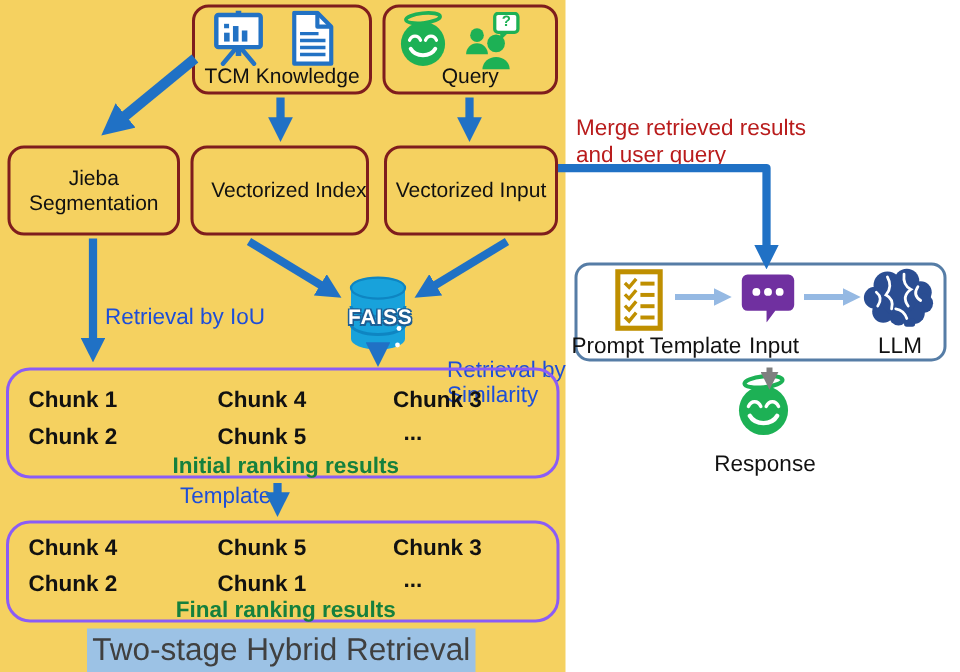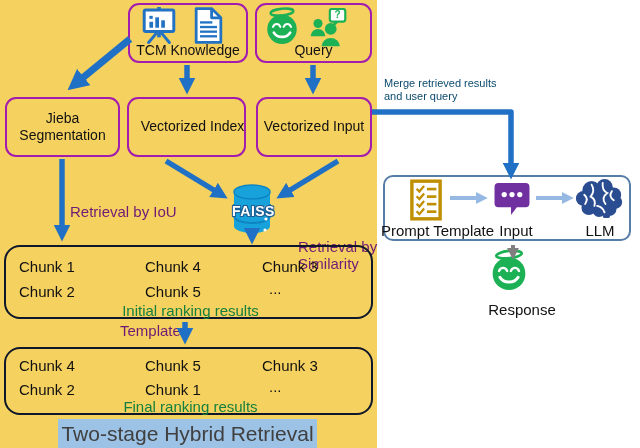--- a/index.html
+++ b/index.html
@@ -5,41 +5,41 @@
   html,body{margin:0;padding:0;}
   #canvas{
     position:relative;width:640px;height:448px;background:#ffffff;
     font-family:"Liberation Sans", sans-serif;overflow:hidden;
     -webkit-font-smoothing:antialiased;
   }
   #yellow-panel{
     position:absolute;left:0;top:0;width:377px;height:448px;background:#F5D160;
   }
   .node{
-    position:absolute;background:#F5D160;border:2px solid #a21caf;border-radius:11px;
+    position:absolute;background:#F5D160;border:2px solid #7f1d1d;border-radius:11px;
     display:flex;align-items:center;justify-content:center;text-align:center;
     box-sizing:border-box;color:#111;
   }
   .node>span{font-size:14px;line-height:1.25;white-space:nowrap;}
   .node.bottom-label{align-items:flex-end;padding-bottom:2px;}
   .node.bottom-label>span{font-size:14px;}
   .node.wrap>span{white-space:normal;width:100px;}
   .chunkbox{
-    position:absolute;border:2px solid #0f172a;border-radius:16px;box-sizing:border-box;
+    position:absolute;border:2px solid #8b5cf6;border-radius:16px;box-sizing:border-box;font-weight:bold;
   }
   .cell{position:absolute;font-size:15px;color:#111;white-space:nowrap;}
   .caption{position:absolute;left:0;width:369px;text-align:center;color:#15803d;font-size:15px;}
-  .lbl{position:absolute;font-size:15px;color:#701a75;line-height:1.15;}
+  .lbl{position:absolute;font-size:15px;color:#1d4ed8;line-height:1.15;}
   .titlebar{
     position:absolute;left:58px;top:419px;width:259px;height:29px;background:#9CC2E5;
     color:#404040;font-size:21px;display:flex;align-items:center;justify-content:center;
     white-space:nowrap;
   }
   .icon{position:absolute;}
-  .merge-note{position:absolute;left:384px;top:77px;font-size:11px;color:#0c4a6e;line-height:1.22;}
+  .merge-note{position:absolute;left:384px;top:77px;font-size:15px;color:#b91c1c;line-height:1.22;}
   .whitebox{
     position:absolute;left:383px;top:175px;width:248px;height:66px;background:#fff;
     border:2px solid #567da6;border-radius:10px;box-sizing:border-box;
   }
   .plabel{position:absolute;font-size:15px;color:#111;text-align:center;white-space:nowrap;}
   #faiss-text{
     position:absolute;left:232px;top:203px;width:40px;text-align:center;
     color:#fff;font-size:14px;font-weight:bold;letter-spacing:.5px;
     text-shadow:1px 1px 0 #1d5e94,-1px -1px 0 #1d5e94,1px -1px 0 #1d5e94,-1px 1px 0 #1d5e94;
   }
@@ -199,21 +199,21 @@
   <div class="plabel" style="left:484px;top:222px;width:44px;margin-left:10px;">Input</div>
   <div class="plabel" style="left:576px;top:222px;width:48px;">LLM</div>
 
   <svg class="icon" style="left:489px;top:248px;" width="40" height="44" viewBox="0 0 44 48">
     <ellipse cx="22" cy="7" rx="14" ry="4" fill="none" stroke="#1DB155" stroke-width="3" transform="rotate(-6 22 7)"></ellipse>
     <circle cx="22" cy="28" r="18" fill="#1DB155"></circle>
     <path d="M11,25 c2,-4.5 7,-4.5 9,0" stroke="#fff" stroke-width="2.6" fill="none" stroke-linecap="round"></path>
     <path d="M24,25 c2,-4.5 7,-4.5 9,0" stroke="#fff" stroke-width="2.6" fill="none" stroke-linecap="round"></path>
     <path d="M12,32 c4,7 16,7 20,0" stroke="#fff" stroke-width="3.2" fill="none" stroke-linecap="round"></path>
   </svg>
-  <div class="plabel" style="left:470px;top:301px;width:80px;margin-left:12px;">Response</div>
+  <div class="plabel" style="left:470px;top:301px;width:80px;">Response</div>
 
   <svg id="arrow-overlay" width="640" height="448" viewBox="0 0 640 448">
     <defs>
       <marker id="ab" viewBox="0 0 10 10" refX="6" refY="5" markerWidth="3" markerHeight="3" orient="auto-start-reverse">
         <path d="M0,0 L10,5 L0,10 z" fill="#2071C5"></path>
       </marker>
       <marker id="al" viewBox="0 0 10 10" refX="6" refY="5" markerWidth="3" markerHeight="3" orient="auto-start-reverse">
         <path d="M0,0 L10,5 L0,10 z" fill="#95B9E3"></path>
       </marker>
       <marker id="ag" viewBox="0 0 10 10" refX="6" refY="5" markerWidth="3" markerHeight="3" orient="auto-start-reverse">

